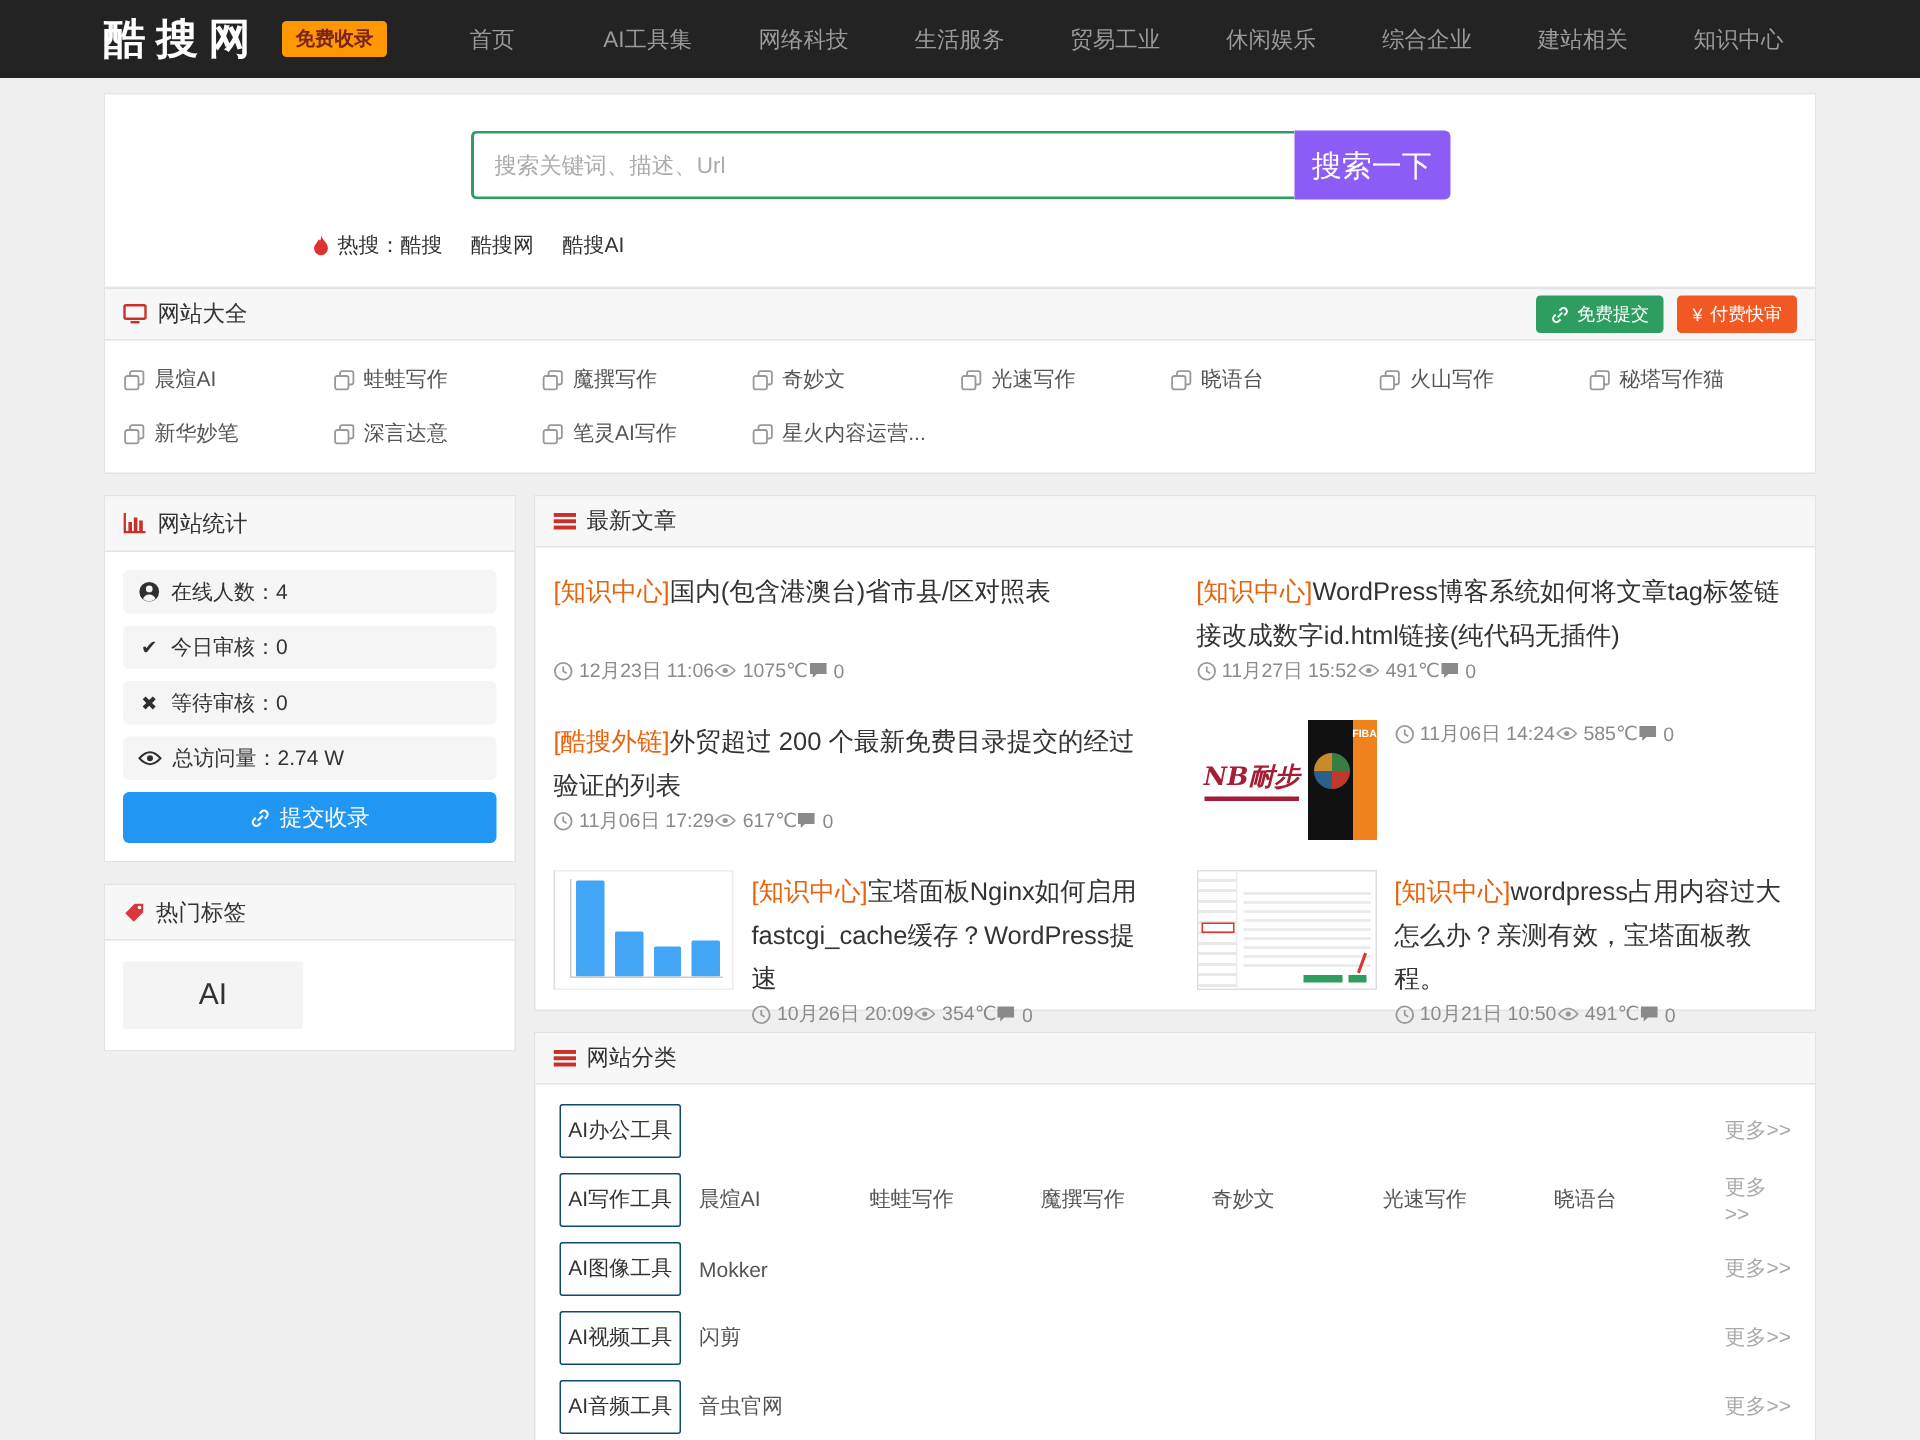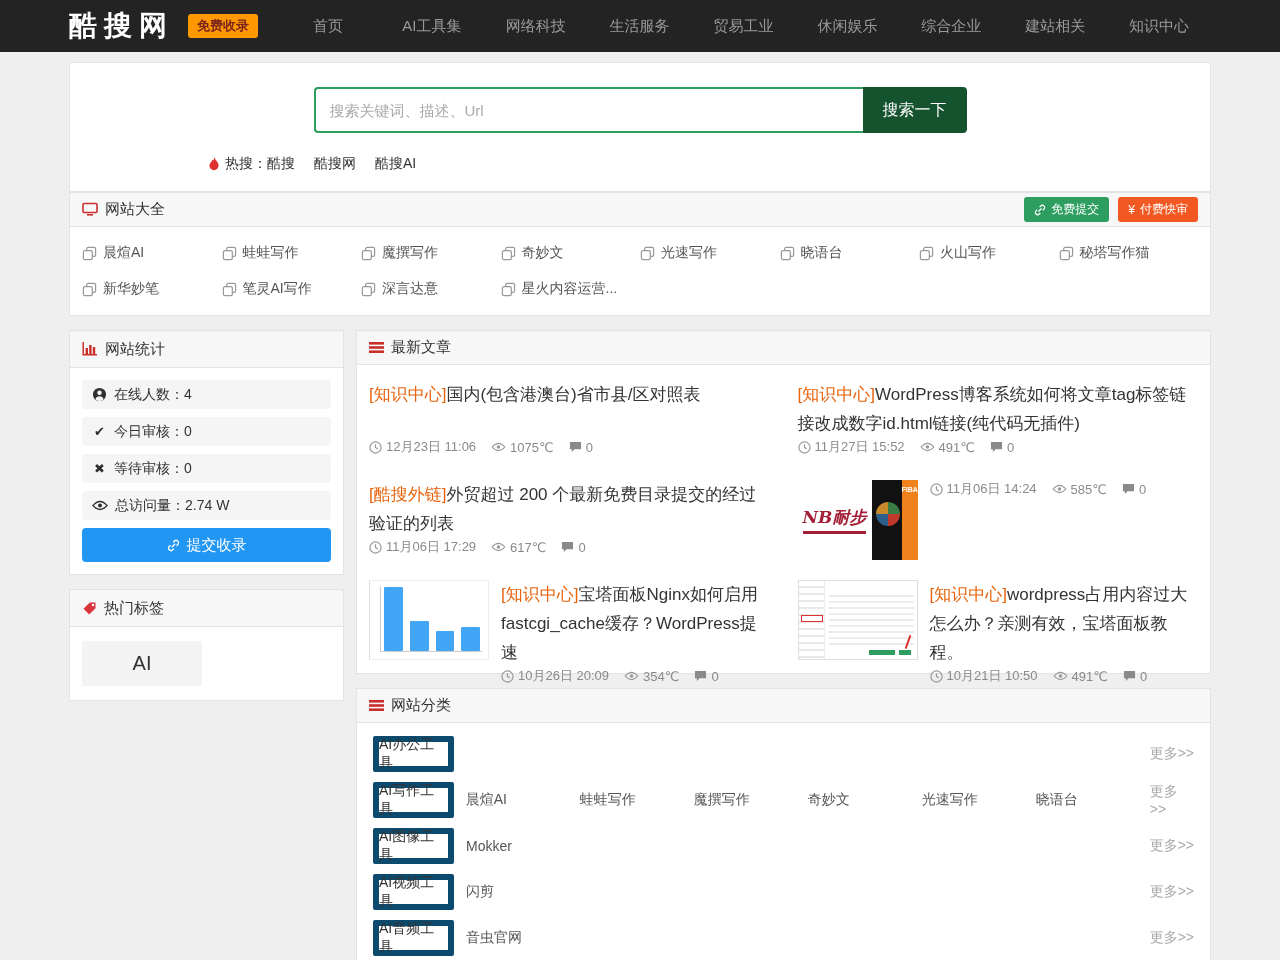--- a/index.html
+++ b/index.html
@@ -18,22 +18,22 @@
   .nav-links{flex:1;display:flex;margin-left:18px}
   .nav-links a{flex:1;text-align:center;color:#9a9a9a;font-size:15px}
 
   
   .search-card{background:#fff;border:1px solid #e5e5e5;margin-top:10px;height:130px;padding-top:24px}
   .search-row{display:flex;justify-content:center}
   .search-input{width:549px;height:46px;border:2px solid #2e9e60;border-right:none;
     border-radius:4px 0 0 4px;padding:0 14px;font-size:15px;color:#555;outline:none;
     font-family:"Liberation Sans",sans-serif}
   .search-input::placeholder{color:#aaa}
-  .search-btn{width:104px;height:46px;background:#14532d;color:#fff;border:none;
-    border-radius:0 4px 4px 0;font-size:16px;cursor:pointer;font-family:"Liberation Sans",sans-serif}
+  .search-btn{width:104px;height:46px;background:#8b5cf6;color:#fff;border:none;
+    border-radius:0 4px 4px 0;font-size:20px;cursor:pointer;font-family:"Liberation Sans",sans-serif}
   .hot-row{margin-top:22px;padding-left:138px;font-size:14px;display:flex;align-items:center}
   .hot-row .hot-label{color:#333;margin-left:5px}
   .hot-row a{color:#333;margin-left:19px}
   .hot-row a:first-of-type{margin-left:0}
 
   
   .card{background:#fff;border:1px solid #e3e3e3}
   .card-header{height:34px;background:#f7f7f7;border-bottom:1px solid #e3e3e3;
     display:flex;align-items:center;padding:0 12px;font-size:15px;color:#333}
   .card-header .hicon{display:inline-flex;margin-right:7px}
@@ -67,21 +67,21 @@
   .tags-body{padding:14px 12px}
   .tag-chip{display:inline-block;width:120px;text-align:center;padding:11px 0;
     background:#f4f4f4;border-radius:2px;font-size:20px;color:#333;cursor:pointer}
 
   
   .articles-body{padding:2px 12px 6px;display:grid;grid-template-columns:1fr 1fr;column-gap:28px}
   .article{height:100px;padding:13px 0 11px;display:flex;gap:12px}
   .art-main{flex:1;min-width:0;display:flex;flex-direction:column;justify-content:space-between}
   .art-title{font-size:17px;font-weight:normal;color:#333;line-height:29px;cursor:pointer}
   .art-cat{color:#e8630c}
-  .art-meta{display:flex;gap:15px;font-size:13px;color:#8a8a8a;white-space:nowrap}
+  .art-meta{display:flex;gap:0;font-size:13px;color:#8a8a8a;white-space:nowrap}
   .art-meta span{display:inline-flex;align-items:center;gap:4px}
   .thumb{width:120px;height:80px;flex:none;overflow:hidden;cursor:pointer;position:relative;background:#fff}
 
   
   .thumb-nb{display:flex}
   .nb-left{flex:1;background:#fff;display:flex;align-items:center;justify-content:center}
   .nb-brand{color:#a41e36;font-family:"DejaVu Serif","Liberation Serif",serif;
     font-weight:bold;font-style:italic;font-size:17px;border-bottom:3px solid #a41e36;padding-bottom:2px}
   .nb-right{width:46px;background:#111;position:relative}
   .nb-ball{position:absolute;left:4px;top:22px;width:24px;height:24px;border-radius:50%;
@@ -104,21 +104,21 @@
   .tp-rows{position:absolute;left:30px;right:3px;top:10px;bottom:14px;
     background:repeating-linear-gradient(#fff 0 4px,#ececec 4px 6px)}
   .tp-btn{position:absolute;right:22px;bottom:4px;width:26px;height:5px;background:#2e9e60}
   .tp-btn2{position:absolute;right:6px;bottom:4px;width:12px;height:5px;background:#2e9e60}
   .tp-arrow{position:absolute;right:8px;bottom:10px;width:2px;height:14px;background:#d33;transform:rotate(20deg)}
 
   
   .cat-card{margin-top:14px}
   .cat-body{padding:8px 16px}
   .cat-row{height:46px;display:flex;align-items:center}
-  .cat-label{border:6px solid #0c4a6e;border-radius:2px;background:#fff;font-size:14px;color:#333;
+  .cat-label{border:1px solid #0c4a6e;border-radius:2px;background:#fff;font-size:14px;color:#333;
     width:81px;height:36px;display:flex;align-items:center;justify-content:center;cursor:pointer}
   .cat-sites{flex:1;display:flex;margin-left:12px}
   .cat-sites a{width:114px;font-size:14px;color:#555}
   .cat-more{margin-left:auto;color:#aaa;font-size:14px}
 
   svg{display:block}
 </style>
 </head>
 <body>
 
@@ -268,30 +268,30 @@
           </span>
           <span>新华妙笔</span>
         </a>
       <a class="site-item">
           <span>
             <svg width="15" height="15" viewBox="0 0 16 16" fill="none" stroke="#999" stroke-width="1.3">
               <rect x="5" y="1.5" width="9.5" height="9.5" rx="1.5"></rect>
               <rect x="1.5" y="5" width="9.5" height="9.5" rx="1.5" fill="#fff"></rect>
             </svg>
           </span>
+          <span>深言达意</span>
+        </a>
+      <a class="site-item">
+          <span>
+            <svg width="15" height="15" viewBox="0 0 16 16" fill="none" stroke="#999" stroke-width="1.3">
+              <rect x="5" y="1.5" width="9.5" height="9.5" rx="1.5"></rect>
+              <rect x="1.5" y="5" width="9.5" height="9.5" rx="1.5" fill="#fff"></rect>
+            </svg>
+          </span>
           <span>笔灵AI写作</span>
-        </a>
-      <a class="site-item">
-          <span>
-            <svg width="15" height="15" viewBox="0 0 16 16" fill="none" stroke="#999" stroke-width="1.3">
-              <rect x="5" y="1.5" width="9.5" height="9.5" rx="1.5"></rect>
-              <rect x="1.5" y="5" width="9.5" height="9.5" rx="1.5" fill="#fff"></rect>
-            </svg>
-          </span>
-          <span>深言达意</span>
         </a>
       <a class="site-item">
           <span>
             <svg width="15" height="15" viewBox="0 0 16 16" fill="none" stroke="#999" stroke-width="1.3">
               <rect x="5" y="1.5" width="9.5" height="9.5" rx="1.5"></rect>
               <rect x="1.5" y="5" width="9.5" height="9.5" rx="1.5" fill="#fff"></rect>
             </svg>
           </span>
           <span>星火内容运营...</span>
         </a>

